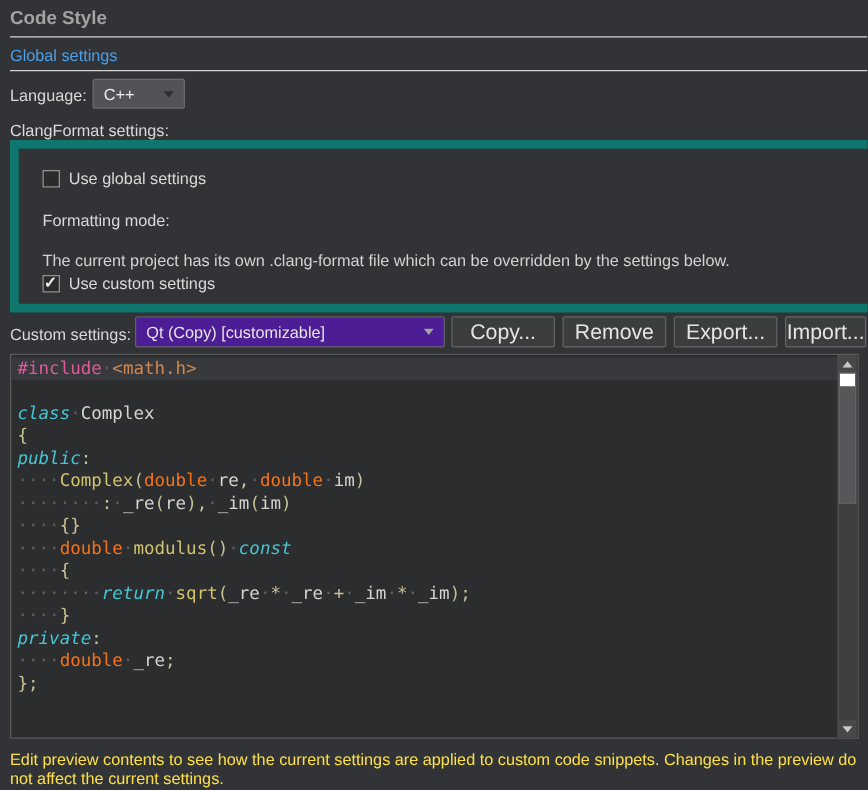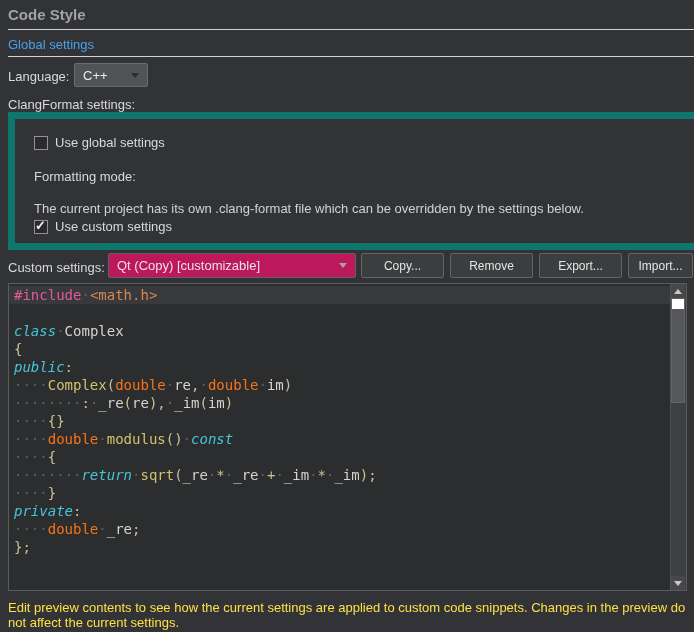--- a/index.html
+++ b/index.html
@@ -20,38 +20,38 @@
   .combo{
     box-sizing:border-box;height:24px;border:1px solid #6a6b6d;border-radius:2px;
     background:#525356;color:#ececec;display:flex;align-items:center;
     padding:0 8px;cursor:pointer;
   }
   .combo .arrow{
     margin-left:auto;width:0;height:0;
     border-left:4px solid transparent;border-right:4px solid transparent;
     border-top:5px solid #2e2e2e;
   }
-  .combo.dark{background:#be185d;border-color:#616263;color:#e4e4e4;}
+  .combo.dark{background:#4c1d95;border-color:#616263;color:#e4e4e4;}
   .combo.dark .arrow{border-top-color:#a2a2a2;}
   
   .groupbox{left:8px;top:112px;width:683px;height:124px;border:7px solid #0f766e;}
   .check-row{position:absolute;display:flex;align-items:center;gap:7px;cursor:pointer;}
   .checkbox{
     box-sizing:border-box;width:14px;height:14px;border:1px solid #929292;
     background:#2b2b2b;position:relative;flex:0 0 auto;
   }
   .checkbox .mark{
     display:none;position:absolute;left:0px;top:-3px;
     color:#f0f0f0;font-size:13px;font-weight:bold;
   }
   .checkbox.checked .mark{display:block;}
   .btn{
     box-sizing:border-box;position:absolute;height:25px;border:1px solid #636465;
     border-radius:2px;background:#3c3d3f;color:#e4e4e4;display:flex;
-    align-items:center;justify-content:center;font-size:12px;cursor:pointer;
+    align-items:center;justify-content:center;font-size:17px;cursor:pointer;
   }
   
   .editor{
     left:8px;top:283px;width:679px;height:308px;box-sizing:border-box;
     border:1px solid #5b5b5b;background:#2c2d2e;overflow:hidden;
     font-family:"DejaVu Sans Mono",monospace;font-size:14px;line-height:18px;
   }
   .code-lines{position:absolute;left:0;top:2px;right:15px;}
   .code-line{padding-left:5px;height:18px;white-space:pre;}
   .code-line.current{background:#38393c;}

